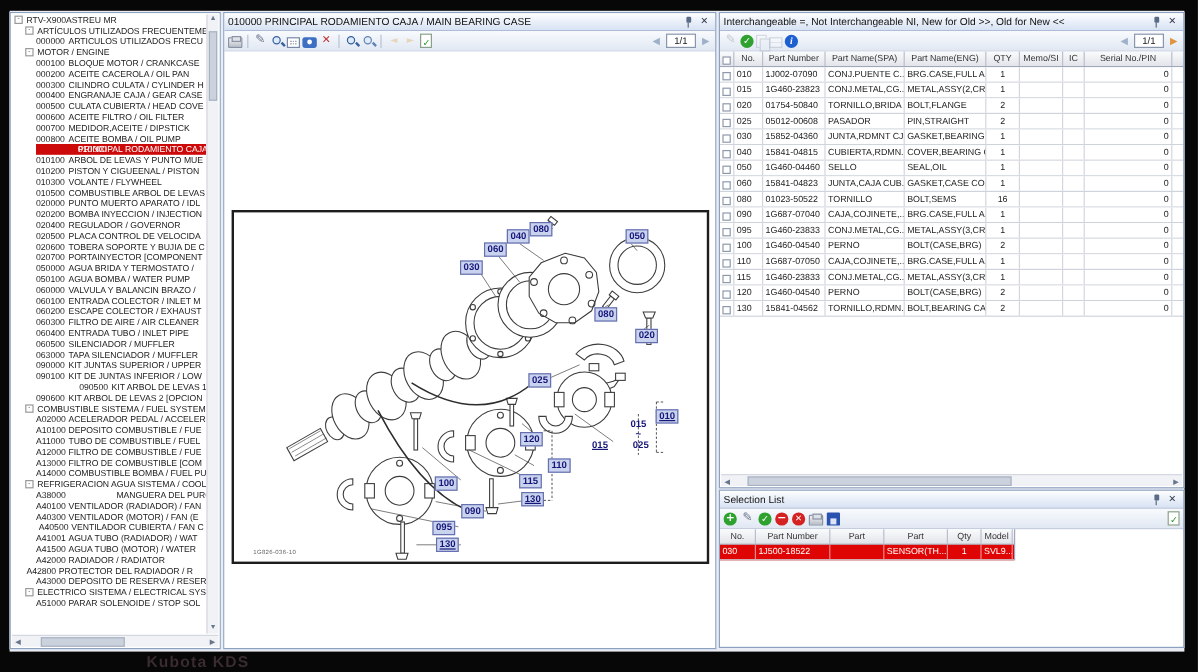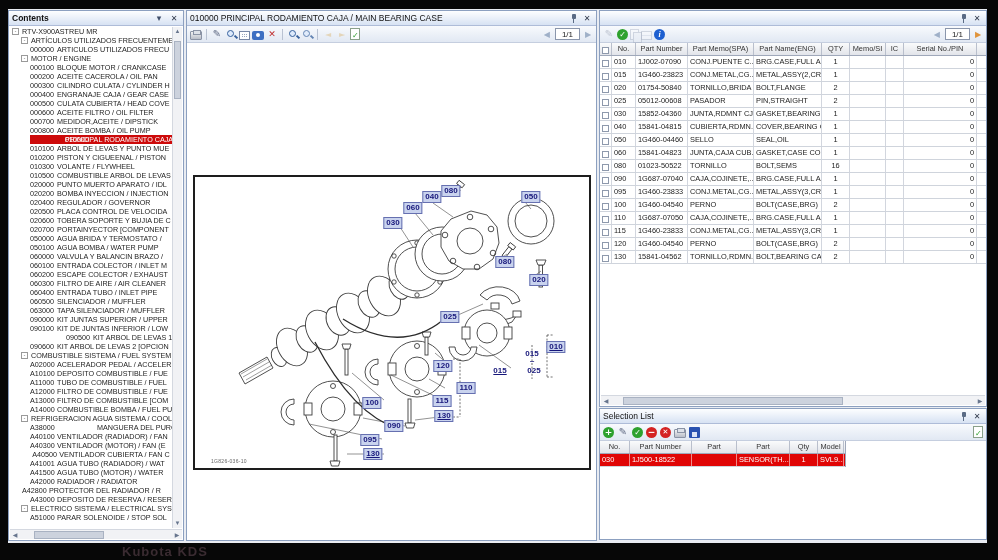--- a/index.html
+++ b/index.html
@@ -106,26 +106,20 @@
   .seltable{width:246px;border-right:1px solid #9fa8ba;}
   .watermark{position:absolute;left:122px;top:544px;font:bold 13px "Liberation Sans",sans-serif;color:#3a2b31;letter-spacing:1px;}
 </style>
 </head>
 <body>
 
 <div class="frame">
   <div class="win">
 
     <div class="panel p-contents">
-      <div class="tbar">
-        <b class="ttl">Contents</b>
-        <span class="sp"></span>
-        <span class="ig i-chevd"></span>
-        <span class="ig i-close"></span>
-      </div>
       <div class="treewrap">
         <div class="treeinner">
             <div class="titem" style="margin-left: 2px;">
               <span class="texp">-</span>
               <span class="tlabel">RTV-X900ASTREU MR</span>
             </div>
             <div class="titem" style="margin-left: 11px;">
               <span class="texp">-</span>
               <span class="tlabel">ARTÍCULOS UTILIZADOS FRECUENTEMENTE</span>
             </div>
@@ -528,20 +522,21 @@
               <div class="callout box" style="left: 175px; top: 263px;">095</div>
               <div class="callout box u" style="left: 178px; top: 277px;">130</div>
             </div>
           <div class="dwgnum">1G826-036-10</div>
         </div>
       </div>
     </div>
 
     <div class="panel p-parts">
       <div class="tbar">
+        <span class="ttl">Interchangeable =, Not Interchangeable NI, New for Old &gt;&gt;, Old for New &lt;&lt;</span>
         <span class="sp"></span>
         <span class="ig i-pin"></span>
         <span class="ig i-close"></span>
       </div>
       <div class="toolbar">
         <span style="display:flex;align-items:center;gap:2px">
             <span class="ig i-pencil dis"></span>
             <span class="ig i-gcheck"></span>
             <span class="ig i-copy dis"></span>
             <span class="ig i-grid dis"></span>
@@ -550,21 +545,21 @@
         <span class="pager">
           <span class="pga">◀</span>
           <span class="pgbox">1/1</span>
           <span class="pga on">▶</span>
         </span>
       </div>
       <div class="grid-h">
           <div class="pcell" style="width: 12px;"><span class="cb"></span></div>
           <div class="pcell" style="width: 24px;">No.</div>
           <div class="pcell" style="width: 52px;">Part Number</div>
-          <div class="pcell" style="width: 66px;">Part Memo(SPA)</div>
+          <div class="pcell" style="width: 66px;">Part Name(SPA)</div>
           <div class="pcell" style="width: 68px;">Part Name(ENG)</div>
           <div class="pcell" style="width: 28px;">QTY</div>
           <div class="pcell" style="width: 36px;">Memo/SI</div>
           <div class="pcell" style="width: 18px;">IC</div>
           <div class="pcell" style="width: 73px;">Serial No./PIN</div>
         </div>
       <div class="rowswrap">
         <div>
             <div class="prow">
               <div class="pcell" style="width: 12px;"><span class="cb"></span></div>

